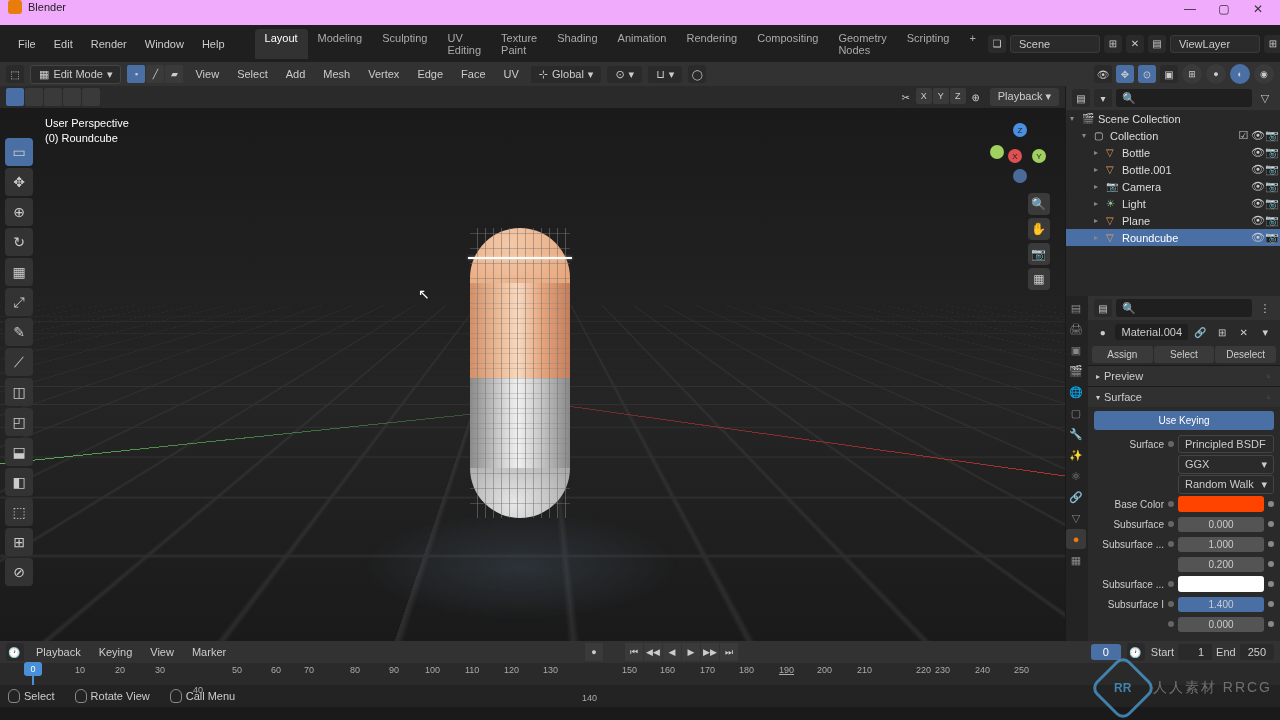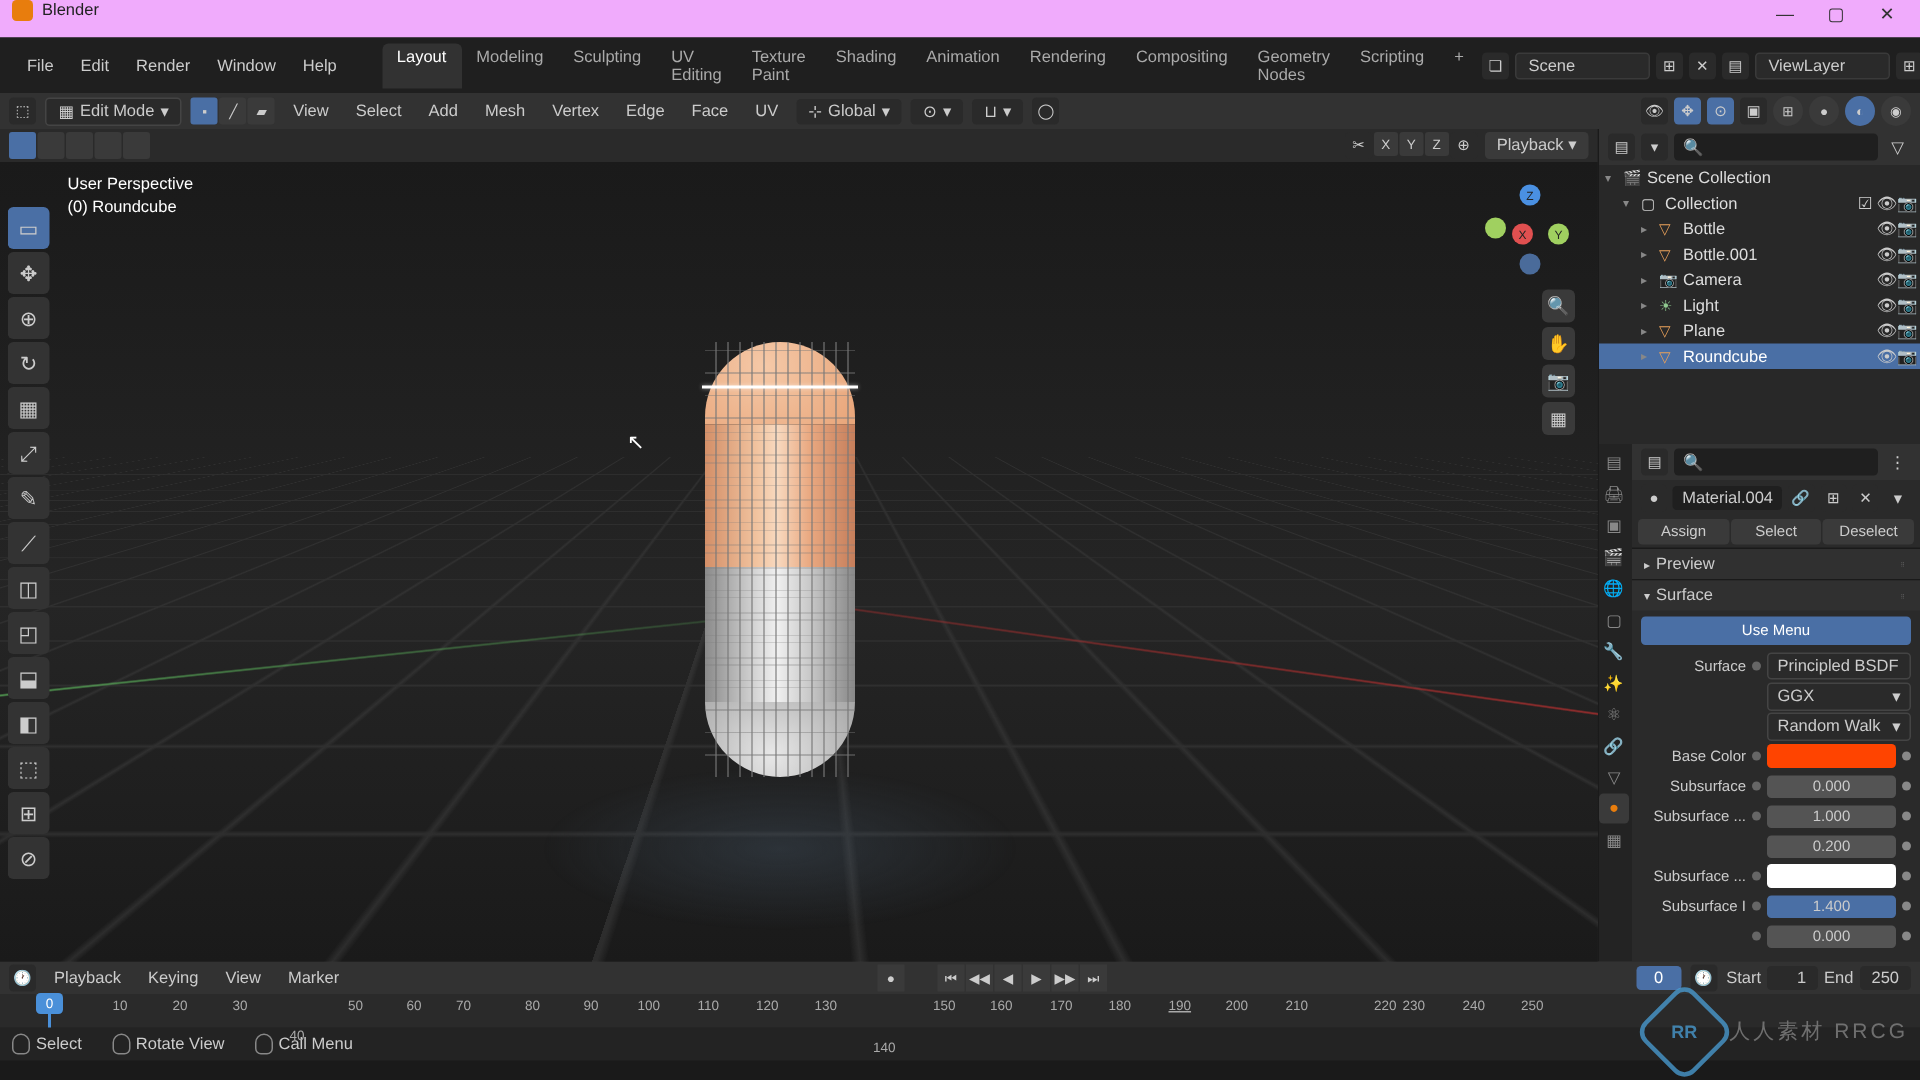--- a/index.html
+++ b/index.html
@@ -420,21 +420,21 @@
               <span>Preview</span>
               <span class="dots">⠿</span>
             </div>
         </div>
         <div class="panel-section">
           <div class="panel-hdr">
               <span class="tw">▾</span>
               <span>Surface</span>
               <span class="dots">⠿</span>
             </div>
-          <div class="use-nodes">Use Menu</div>
+          <div class="use-nodes">Use Keying</div>
           <div class="prop-row">
             <span class="prop-label">Surface</span>
             <span class="prop-dot"></span>
             <div class="prop-drop">
                 <span>Principled BSDF</span>
               </div>
           </div>
           <div class="prop-row">
             <span class="prop-label"></span>
               <span style="width:6px"></span>

